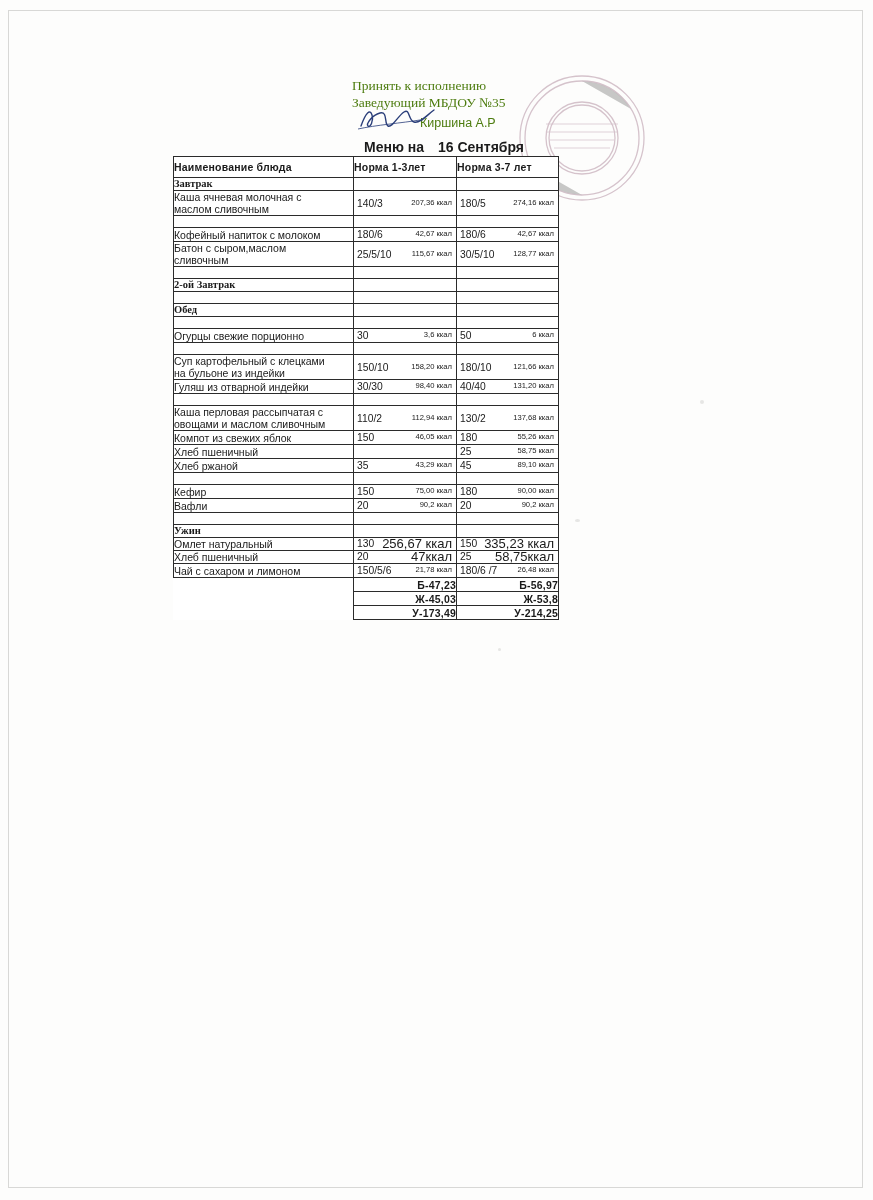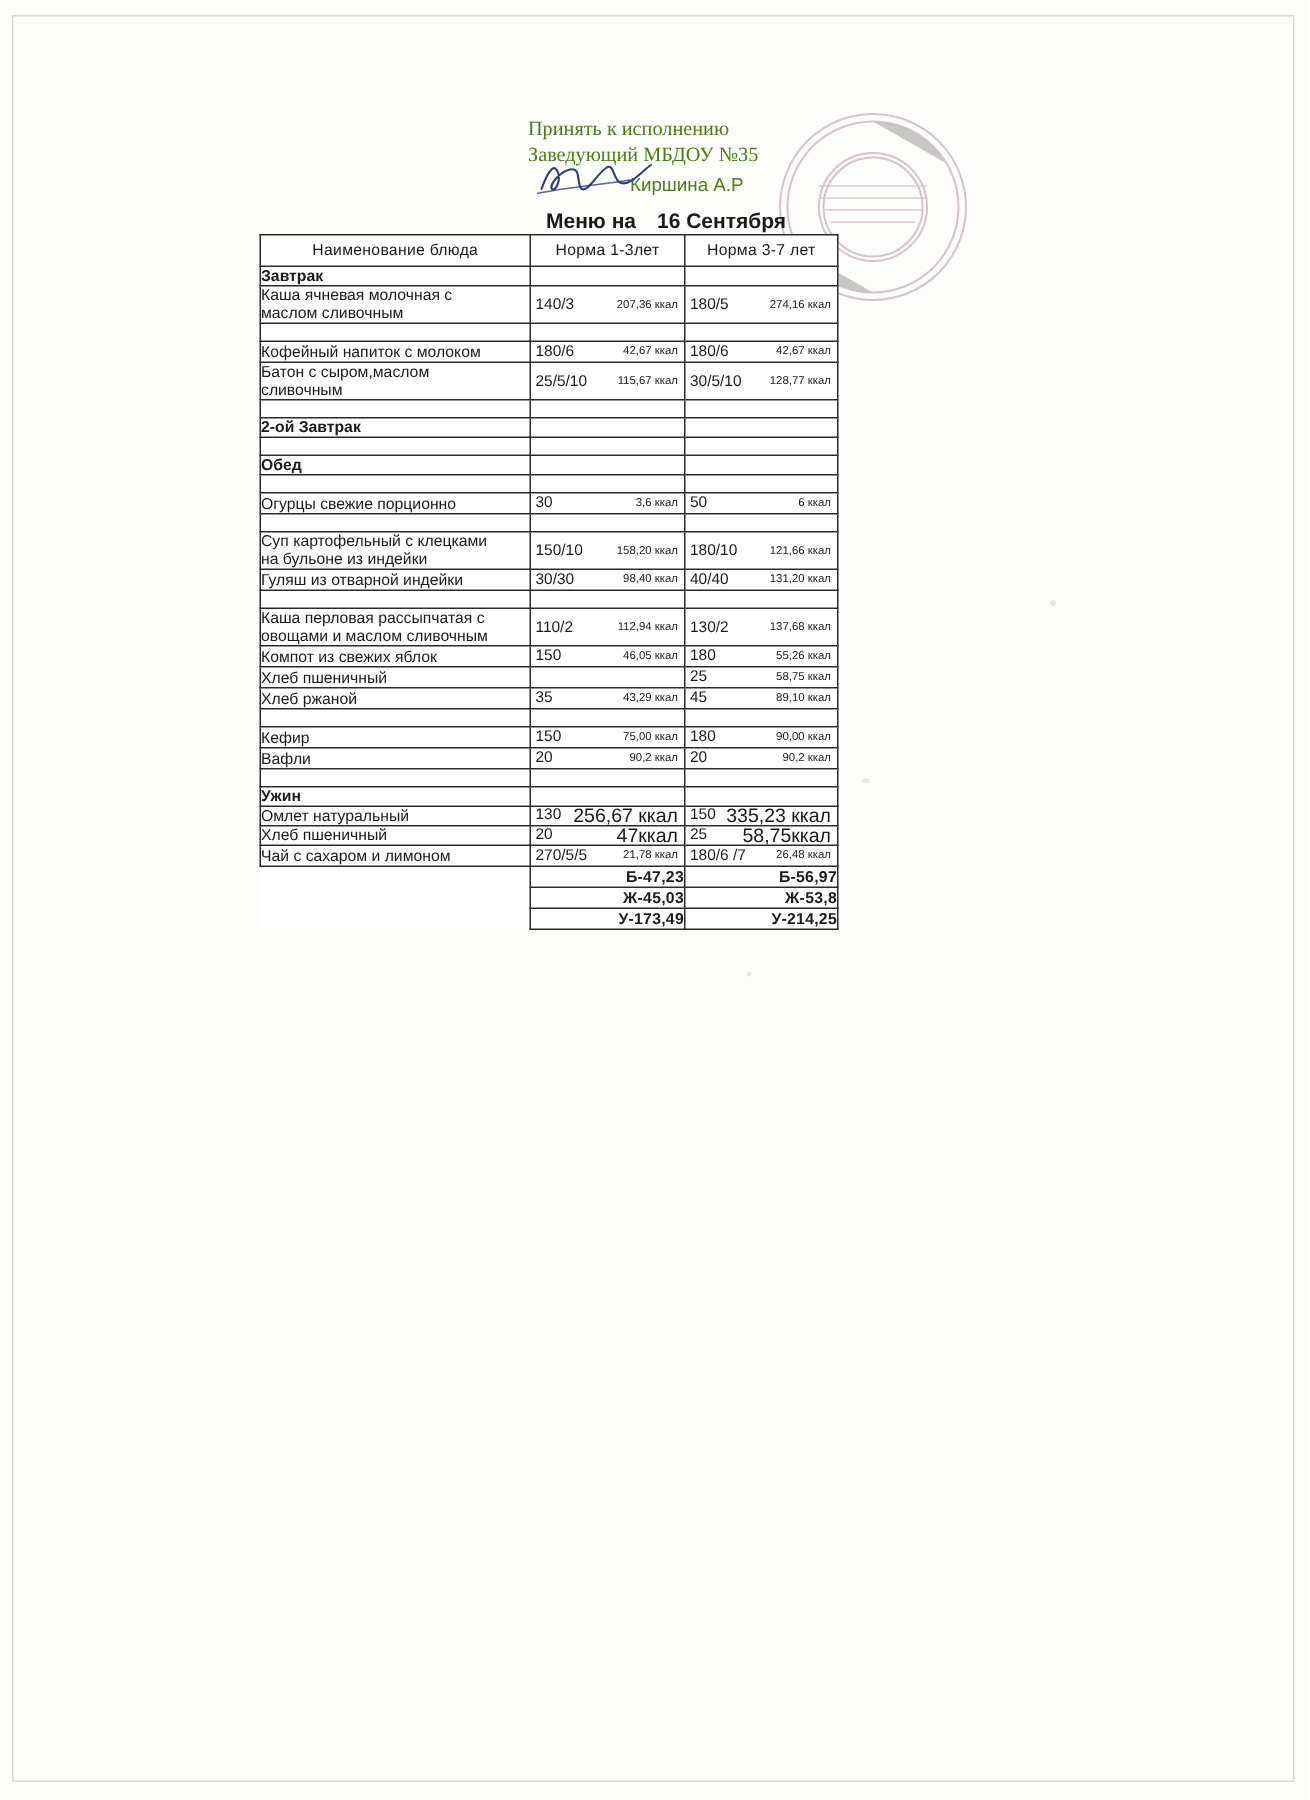--- a/index.html
+++ b/index.html
@@ -107,35 +107,36 @@
     padding: 0;
     vertical-align: middle;
     font-size: 10.5px;
     line-height: 12px;
   }
   col.c-name { width: 180px; }
   col.c-n13  { width: 103px; }
   col.c-n37  { width: 102px; }
 
   .hdr td {
-    text-align: center;
+    text-align: left;
     font-size: 8.2px;
-    font-weight: normal;
+    font-weight: bold;
     height: 20px;
     letter-spacing: 0.2px;
   }
   .dish {
     padding: 1px 3px 1px 4px;
     font-size: 10.3px;
     line-height: 12.5px;
   }
   .section {
     font-weight: bold;
     font-size: 11px;
     padding: 2px 3px 2px 4px;
+    font-family: Liberation Serif, serif;
   }
   .cellwrap {
     display: flex;
     align-items: flex-end;
     justify-content: space-between;
     padding: 0 4px 0 3px;
     height: 100%;
     box-sizing: border-box;
   }
   .qty {
@@ -483,21 +484,21 @@
             <div class="cellwrap">
               <span class="qty">25</span>
               <span class="kcal big">58,75ккал</span>
             </div>
           </td>
         </tr>
         <tr>
           <td class="dish">Чай с сахаром и лимоном</td>
           <td>
             <div class="cellwrap">
-              <span class="qty">270/5/5</span>
+              <span class="qty">150/5/6</span>
               <span class="kcal">21,78 ккал</span>
             </div>
           </td>
           <td>
             <div class="cellwrap">
               <span class="qty">180/6 /7</span>
               <span class="kcal">26,48 ккал</span>
             </div>
           </td>
         </tr>

